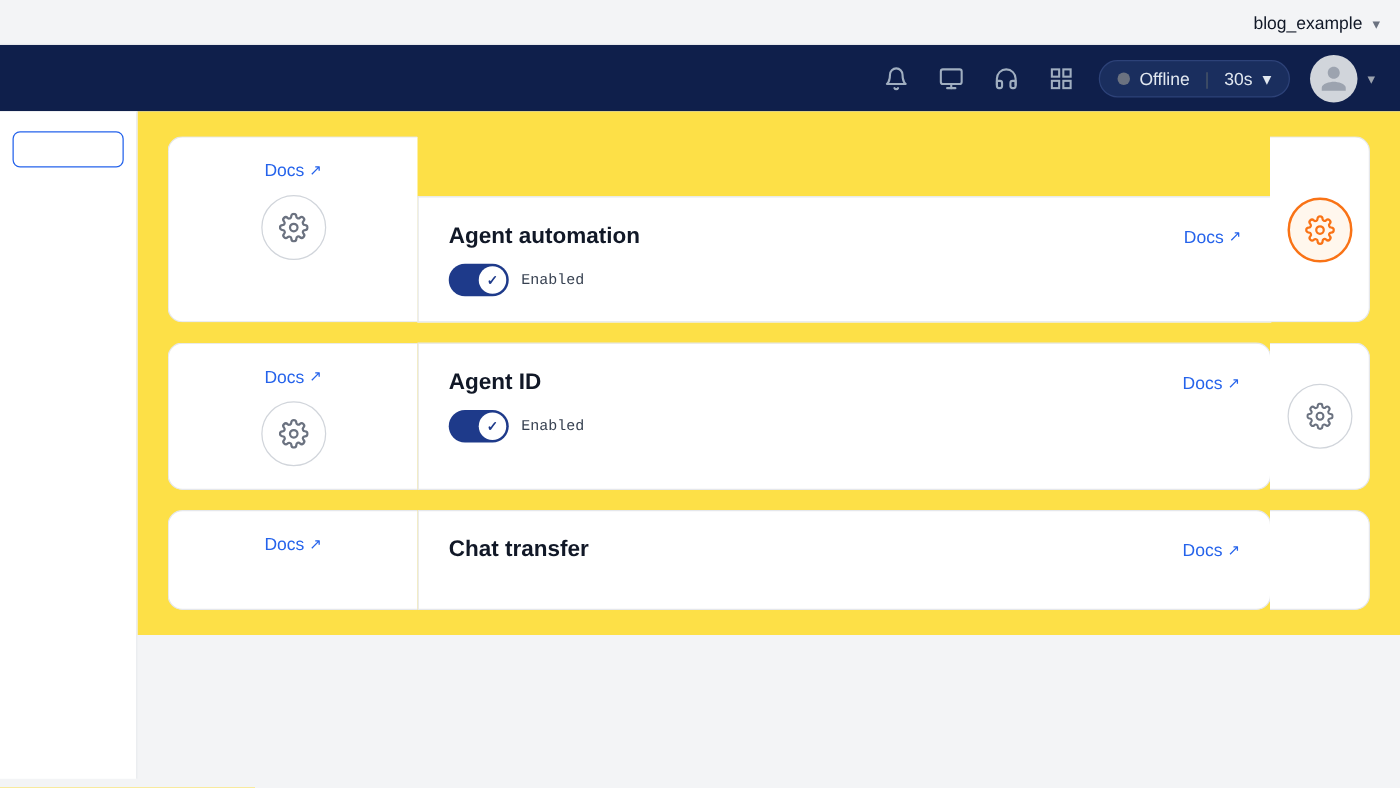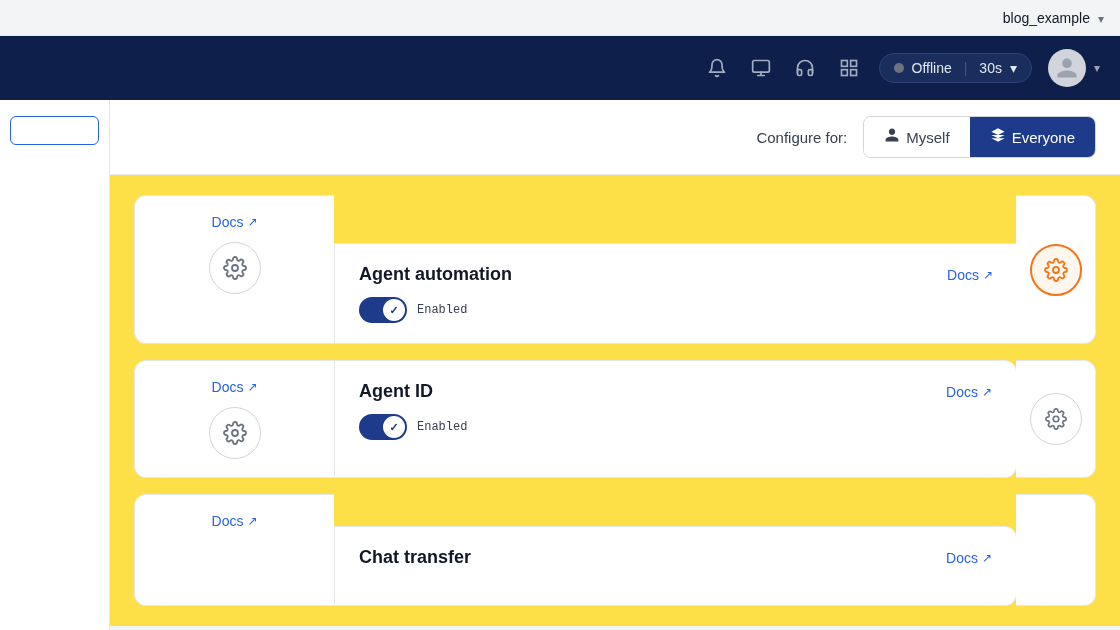--- a/index.html
+++ b/index.html
@@ -24,21 +24,21 @@
       cursor: pointer;
     }
     .workspace-selector .chevron-down {
       font-size: 12px;
       color: #6b7280;
     }
 
     
     .nav-bar {
       background: #0f1f4b;
-      height: 64px;
+      height: 53px;
       display: flex;
       align-items: center;
       justify-content: flex-end;
       padding: 0 20px;
       gap: 16px;
     }
     .nav-icon {
       color: #a0aec0;
       font-size: 18px;
       cursor: pointer;
@@ -354,41 +354,20 @@
 <div class="content-area">
 
   <div class="sidebar">
     <div class="sidebar-search">
       <input class="sidebar-search-box" type="text" placeholder="" style="">
     </div>
   </div>
 
   <div class="main">
 
-    <div class="configure-bar">
-      <span class="configure-label">Configure for:</span>
-      <div class="configure-buttons">
-        <button class="config-btn">
-          <span class="config-btn-icon">
-            <svg width="16" height="16" viewBox="0 0 24 24" fill="currentColor">
-              <path d="M12 12c2.7 0 4.8-2.1 4.8-4.8S14.7 2.4 12 2.4 7.2 4.5 7.2 7.2 9.3 12 12 12zm0 2.4c-3.2 0-9.6 1.6-9.6 4.8v2.4h19.2v-2.4c0-3.2-6.4-4.8-9.6-4.8z"></path>
-            </svg>
-          </span>
-          <span>Myself</span>
-        </button>
-        <button class="config-btn active">
-          <span class="config-btn-icon">
-            <svg width="16" height="16" viewBox="0 0 24 24" fill="currentColor">
-              <path d="M12 2L2 7l10 5 10-5-10-5zM2 17l10 5 10-5M2 12l10 5 10-5"></path>
-            </svg>
-          </span>
-          <span>Everyone</span>
-        </button>
-      </div>
-    </div>
 
     <div class="cards-area">
 
       <div class="card-row">
         <div class="docs-panel">
           <a class="docs-link">
             <span>Docs</span>
             <span class="external-icon">↗</span>
           </a>
           <div class="gear-circle">
@@ -467,21 +446,21 @@
         </div>
       </div>
 
       <div class="card-row">
         <div class="docs-panel" style="min-height:80px;">
           <a class="docs-link">
             <span>Docs</span>
             <span class="external-icon">↗</span>
           </a>
         </div>
-        <div class="feature-card" style="min-height:80px;margin-top:32px;">
+        <div class="feature-card" style="min-height:80px;">
           <div class="feature-header">
             <span class="feature-title">Chat transfer</span>
             <a class="feature-docs-link">
               <span>Docs</span>
               <span class="external-icon">↗</span>
             </a>
           </div>
         </div>
         <div style="display:flex;align-items:center;justify-content:center;width:80px;background:#fff;border:1px solid #e5e7eb;border-left:none;border-radius:0 12px 12px 0;margin-left:-1px;min-height:80px;">
         </div>

